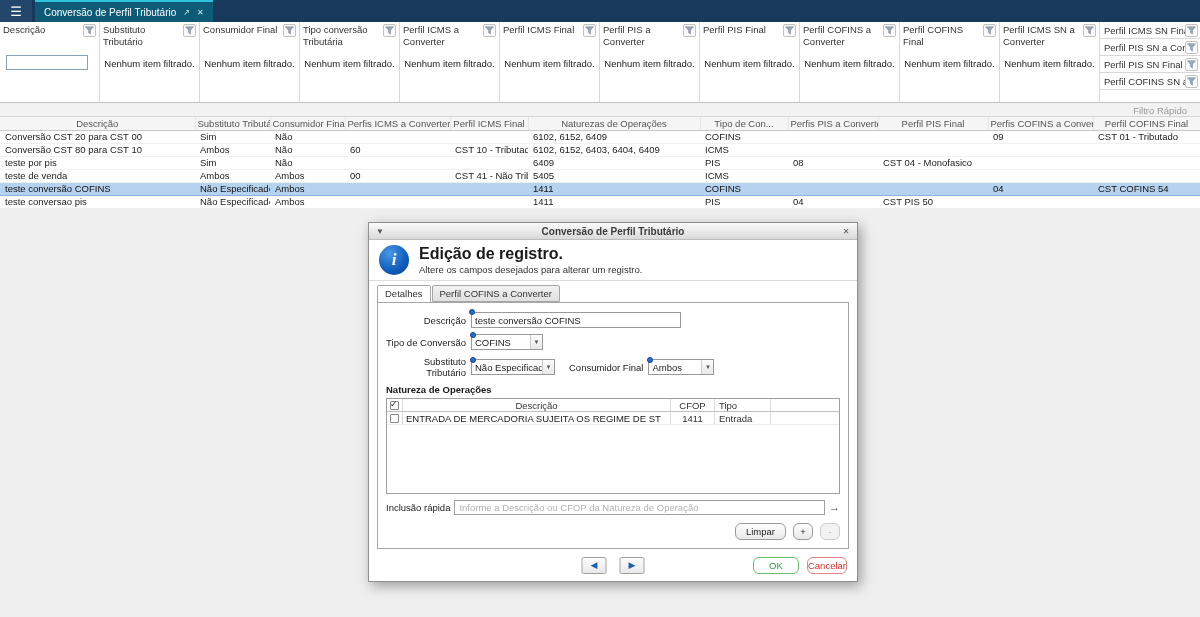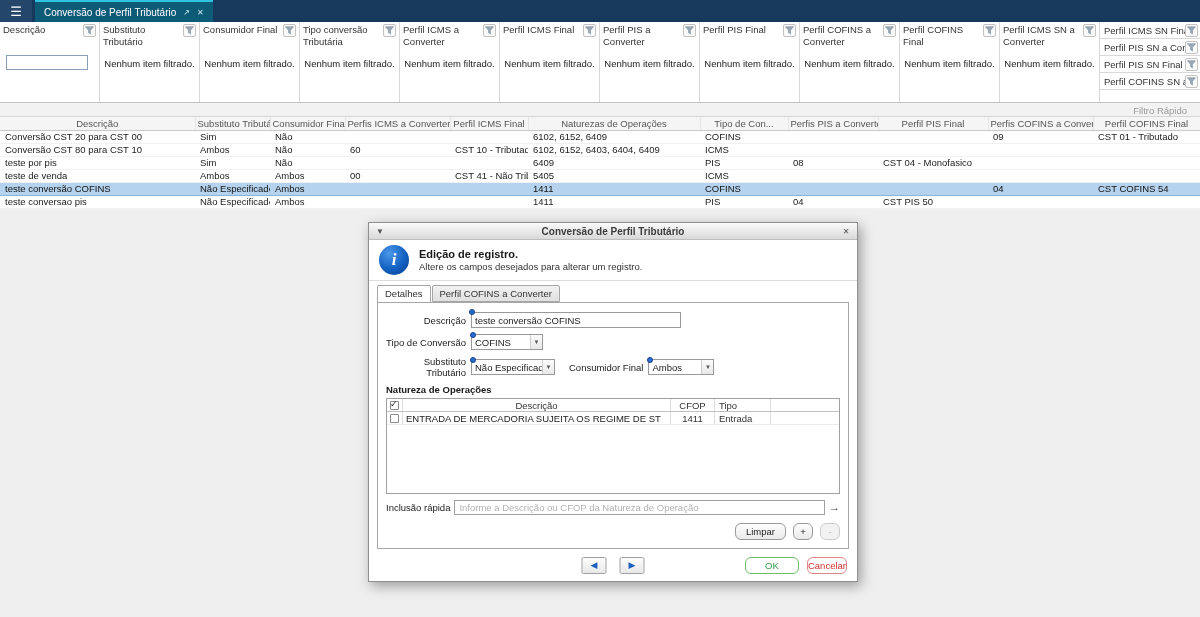--- a/index.html
+++ b/index.html
@@ -43,21 +43,21 @@
   
   .modal { position:absolute; left:368px; top:222px; width:490px; background:#fff; border:1px solid #8f8f8f; box-shadow:3px 4px 12px rgba(0,0,0,.35); }
   .modal-titlebar { height:17px; background:linear-gradient(#fafafa,#d9d9d9); border-bottom:1px solid #bdbdbd; display:flex; align-items:center; padding:0 5px; }
   .tb-btn { font-size:8px; color:#555; cursor:pointer; width:12px; text-align:center; }
   .modal-title { flex:1; text-align:center; font-size:10px; font-weight:bold; color:#3c3c3c; }
   .modal-head { display:flex; align-items:center; gap:10px; padding:5px 10px; border-bottom:1px solid #dcdcdc; }
   .info-circle { width:30px; height:30px; border-radius:50%; flex:0 0 auto;
     background:radial-gradient(circle at 35% 28%, #4a97e8 0%, #1260c0 55%, #0a3f8e 100%);
     color:#fff; display:flex; align-items:center; justify-content:center;
     font-family:"Liberation Serif", serif; font-style:italic; font-weight:bold; font-size:17px; }
-  .mh-title { font-size:11px; font-weight:bold; color:#1a1a1a; }
+  .mh-title { font-size:16px; font-weight:bold; color:#1a1a1a; }
   .mh-sub { font-size:9.5px; color:#333; margin-top:1px; }
   .dtabs { display:flex; align-items:flex-end; padding:4px 8px 0; }
   .dtab { font-size:9.5px; color:#333; background:linear-gradient(#f2f2f2,#e0e0e0); border:1px solid #a6a6a6; padding:2px 7px; margin-right:1px; border-radius:2px 2px 0 0; cursor:pointer; position:relative; z-index:1; }
   .dtab.active { background:#fff; z-index:3; padding-bottom:3px; margin-bottom:-1px; }
   .dpanel { position:relative; z-index:2; margin:0 8px; border:1px solid #a6a6a6; background:#fff; padding:9px 8px 8px; }
 
   .frm-row { display:flex; align-items:center; margin-bottom:6px; }
   .frm-label { width:80px; text-align:right; margin-right:5px; font-size:9.5px; color:#222; flex:0 0 auto; }
   .frm-label.second { width:auto; margin-left:14px; }
   .inp-wrap { position:relative; display:inline-flex; }
@@ -91,21 +91,21 @@
 
   .tools-row { display:flex; justify-content:flex-end; gap:7px; margin-top:8px; }
   .btn { height:17px; font-size:9.5px; font-family:inherit; color:#222; background:linear-gradient(#fefefe,#e9e9e9); border:1px solid #9a9a9a; border-radius:6px; cursor:pointer; padding:0 10px; }
   .btn.square { width:20px; padding:0; }
   .btn.disabled { color:#b5b5b5; border-color:#cccccc; background:#f2f2f2; }
 
   .modal-footer { position:relative; height:32px; display:flex; align-items:center; padding:0 10px; }
   .nav-btns { position:absolute; left:50%; transform:translateX(-50%); display:flex; gap:13px; }
   .nav-btn { width:25px; height:17px; border:1px solid #a0a0a0; border-radius:2px; background:linear-gradient(#fdfdfd,#e8e8e8); color:#1a5fb8; font-size:9px; display:flex; align-items:center; justify-content:center; cursor:pointer; }
   .footer-right { margin-left:auto; display:flex; gap:8px; }
-  .btn.ok { color:#2f9e44; border-color:#6abf69; width:54px; padding:0; background:#fff; }
+  .btn.ok { color:#2f9e44; border-color:#6abf69; width:46px; padding:0; background:#fff; }
   .btn.cancel { color:#d03030; border-color:#e08585; padding:0 0; background:#fff; }
 </style>
 </head>
 <body>
 
 <div class="app">
 
   <header class="topbar">
     <div class="hamburger">☰</div>
     <div class="apptab">

